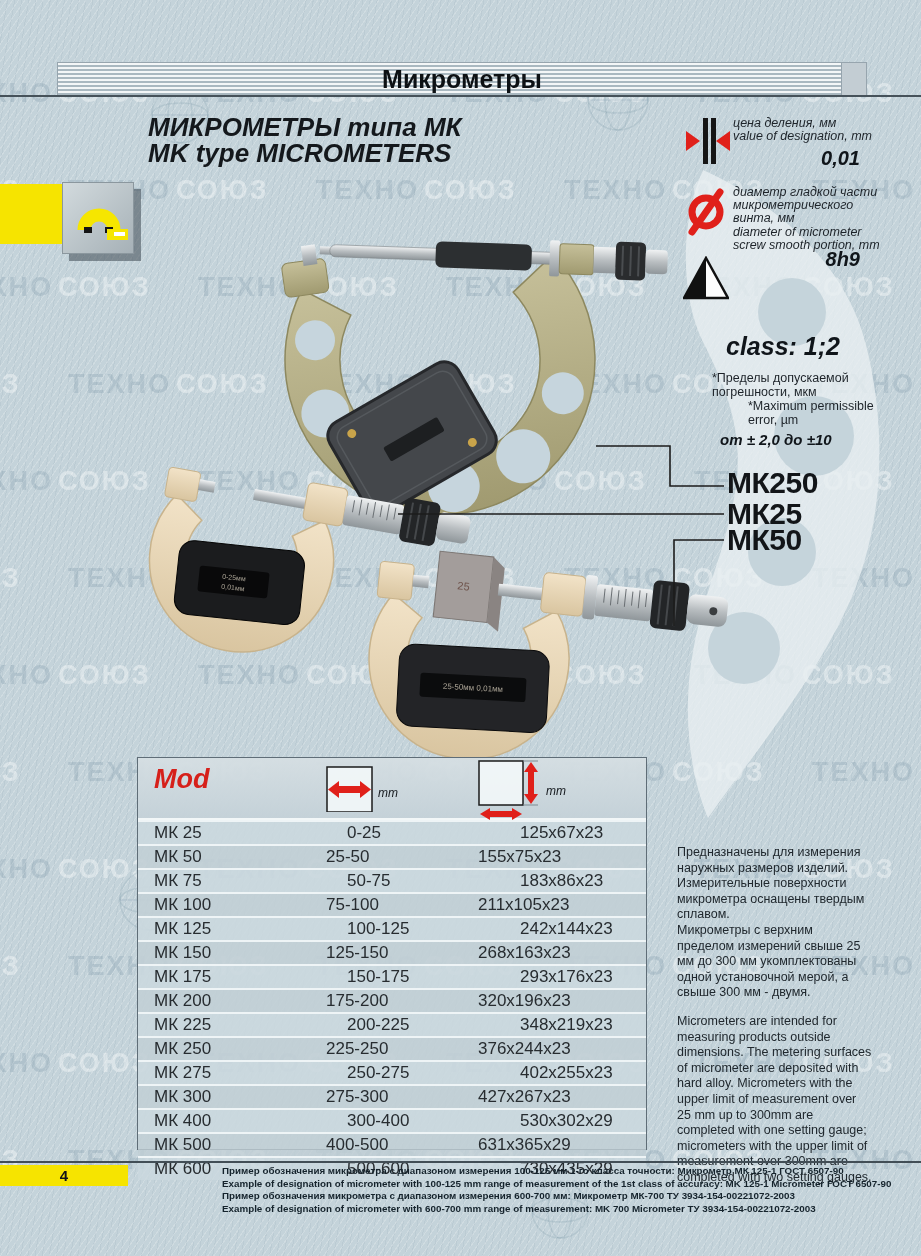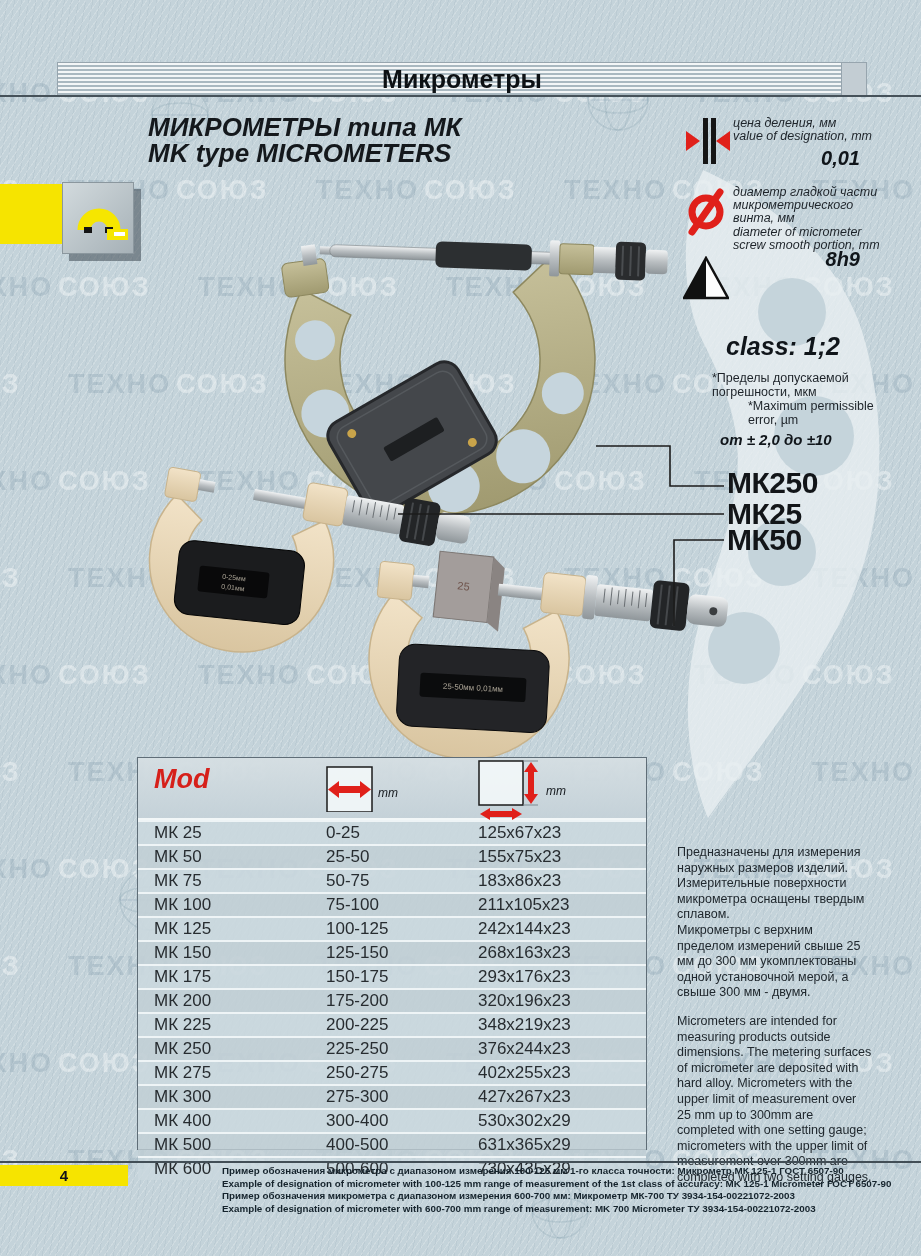--- a/index.html
+++ b/index.html
@@ -43,21 +43,21 @@
   .desc p{margin:0;white-space:pre-line;}
   .desc p+p{margin-top:13px;}
   
   .spec-table{left:137px;top:757px;width:508px;height:391px;border:1px solid #5f6d77;z-index:3;
     background:rgba(203,215,221,.55);}
   .thead{position:relative;height:60px;background:linear-gradient(180deg,rgba(214,223,227,.9),rgba(196,209,216,.9));border-bottom:2px solid #f2f7f8;}
   .mod-label{left:16px;top:6px;font-size:27px;font-weight:bold;font-style:italic;color:#d6201a;}
   .unit-mm{font-size:12px;font-weight:normal;font-style:italic;color:#14181c;}
   .trow{display:grid;grid-template-columns:172px 152px 1fr;height:22px;line-height:21px;
     padding-left:16px;font-size:17px;color:#272c30;border-top:2px solid #eef4f6;}
-  .trow.even{background:rgba(203,216,222,.80);}
+  .trow.even{background:rgba(203,216,222,.80);gap:21px;}
   .trow.odd{background:rgba(192,206,213,.80);}
   
   .footer-rule{left:0;top:1161px;width:921px;height:2px;background:#424e56;z-index:3;}
   .page-num{left:0;top:1165px;width:128px;height:21px;background:#f6e400;z-index:3;
     text-align:center;font-size:15px;font-weight:bold;color:#101418;line-height:21px;}
   .footer-text{left:222px;top:1165px;width:697px;z-index:3;}
   .footer-text div{font-size:9.8px;font-weight:bold;line-height:12.5px;color:#15232c;white-space:nowrap;}
 </style>
 </head>
 <body>

